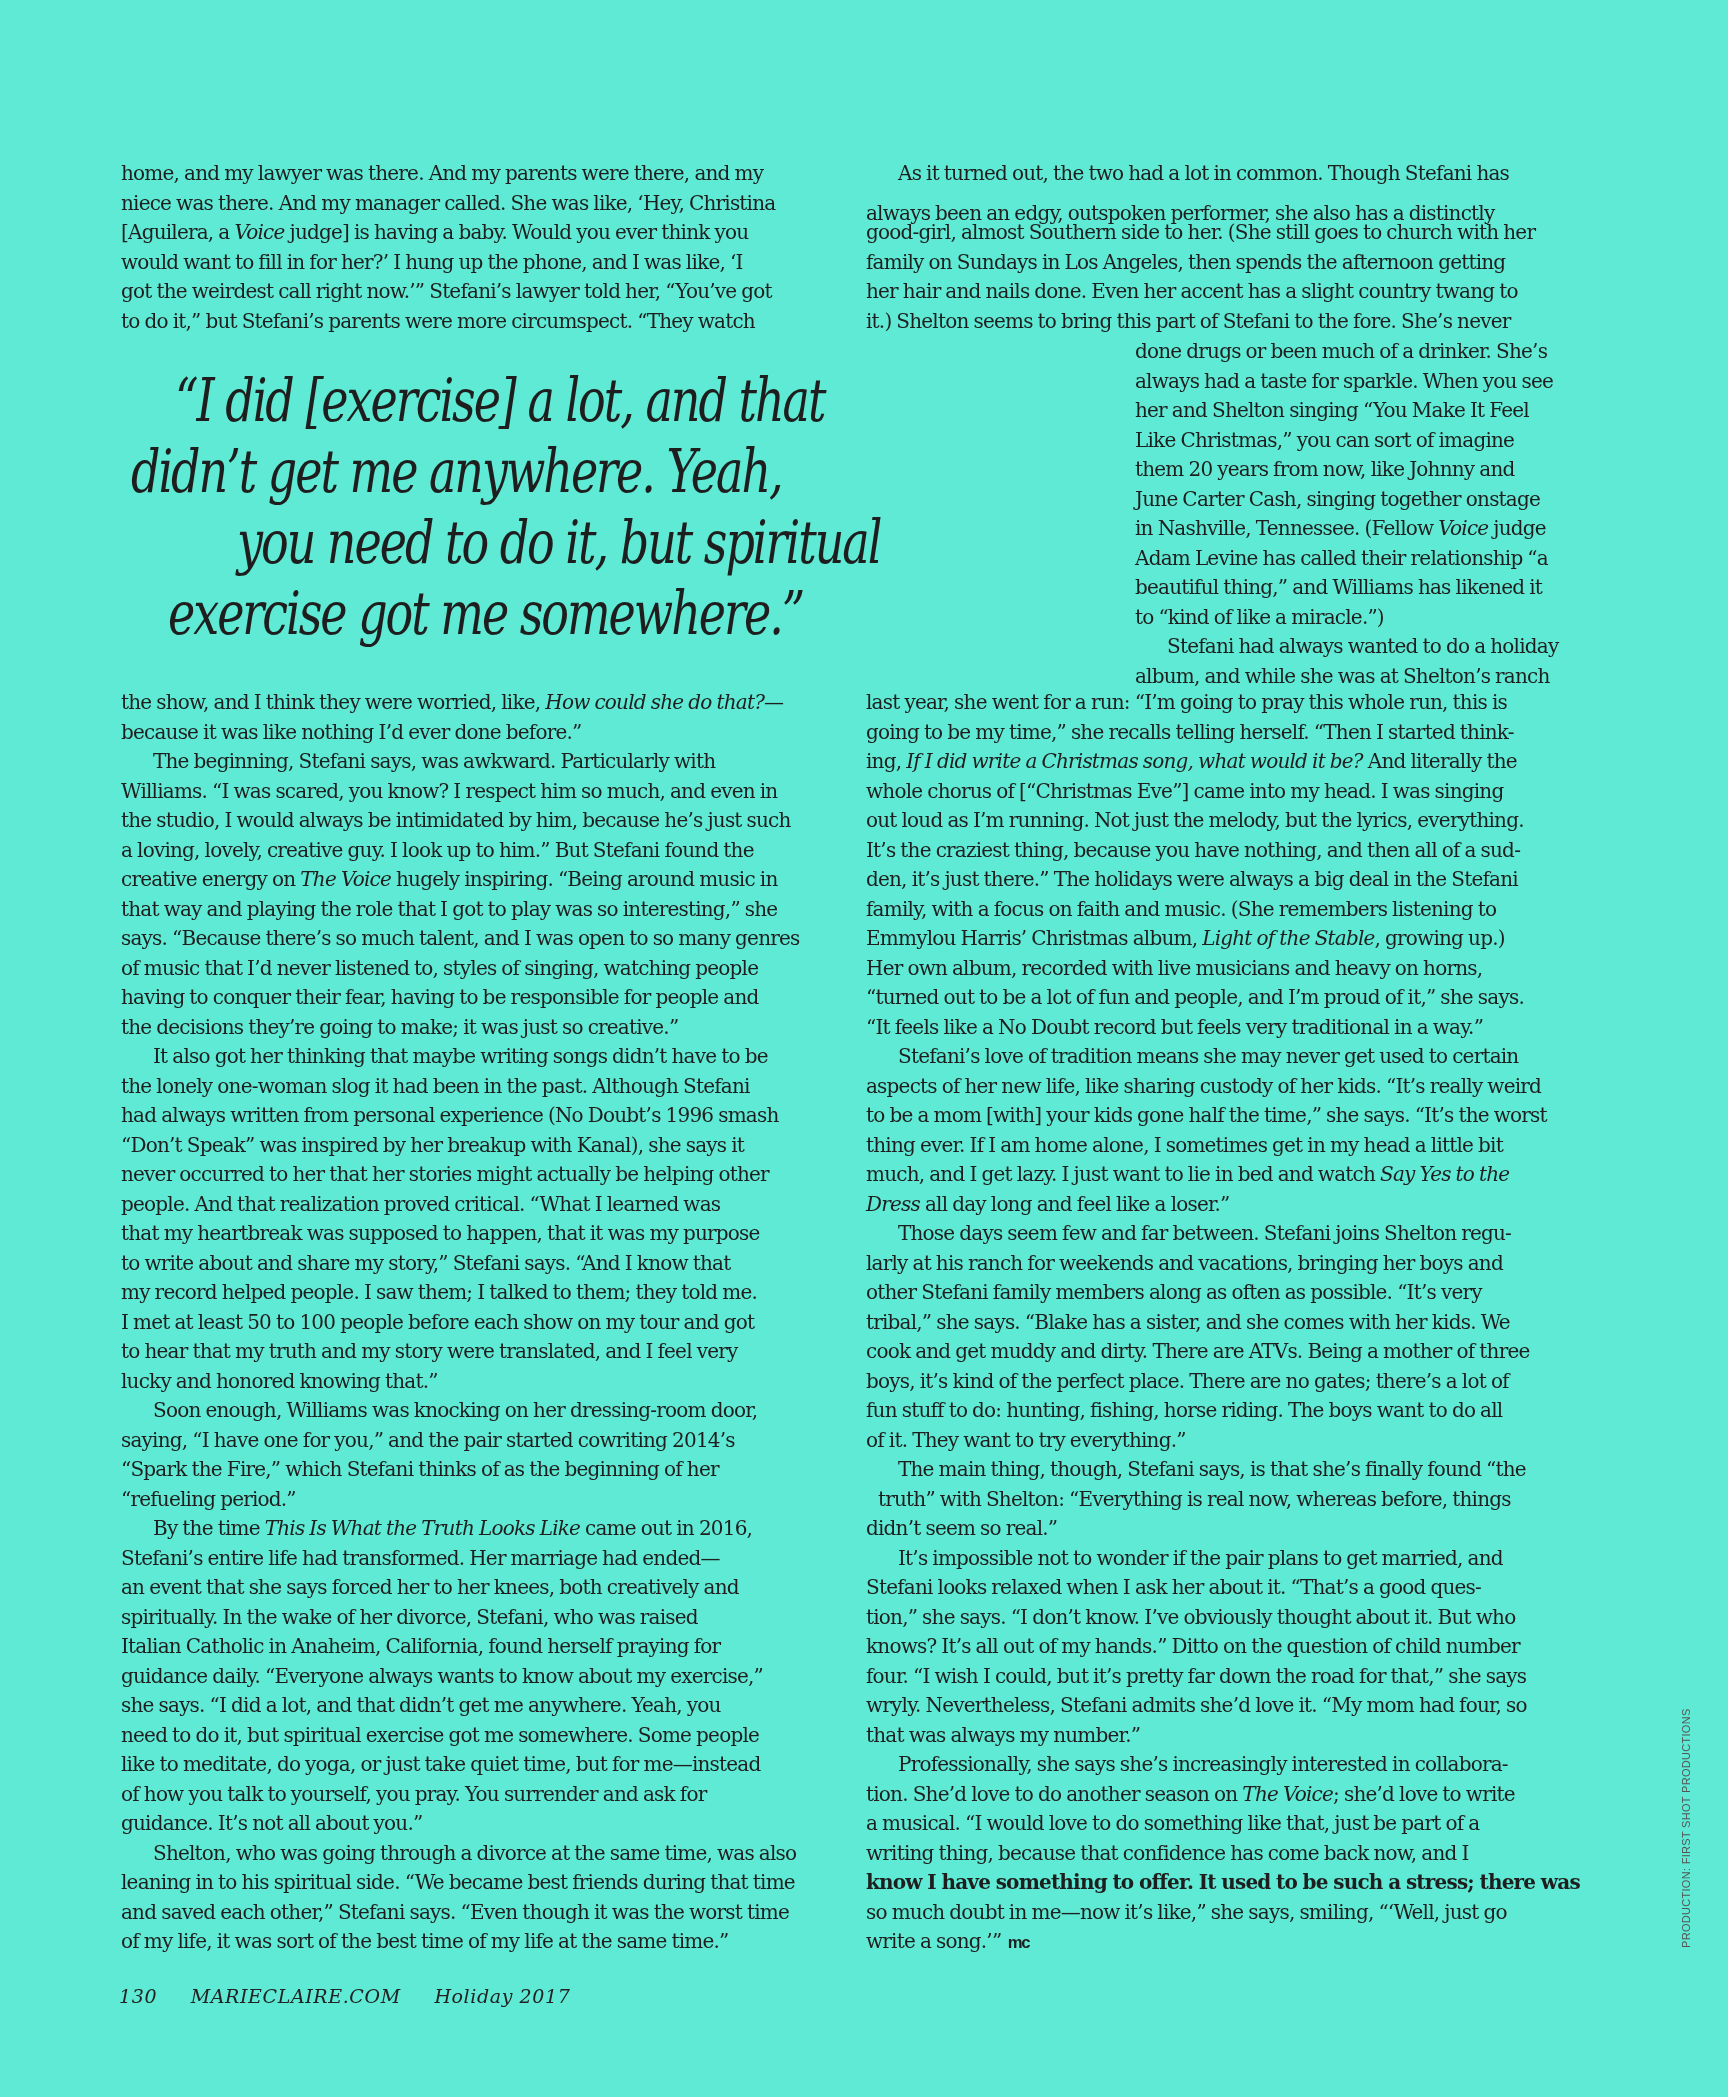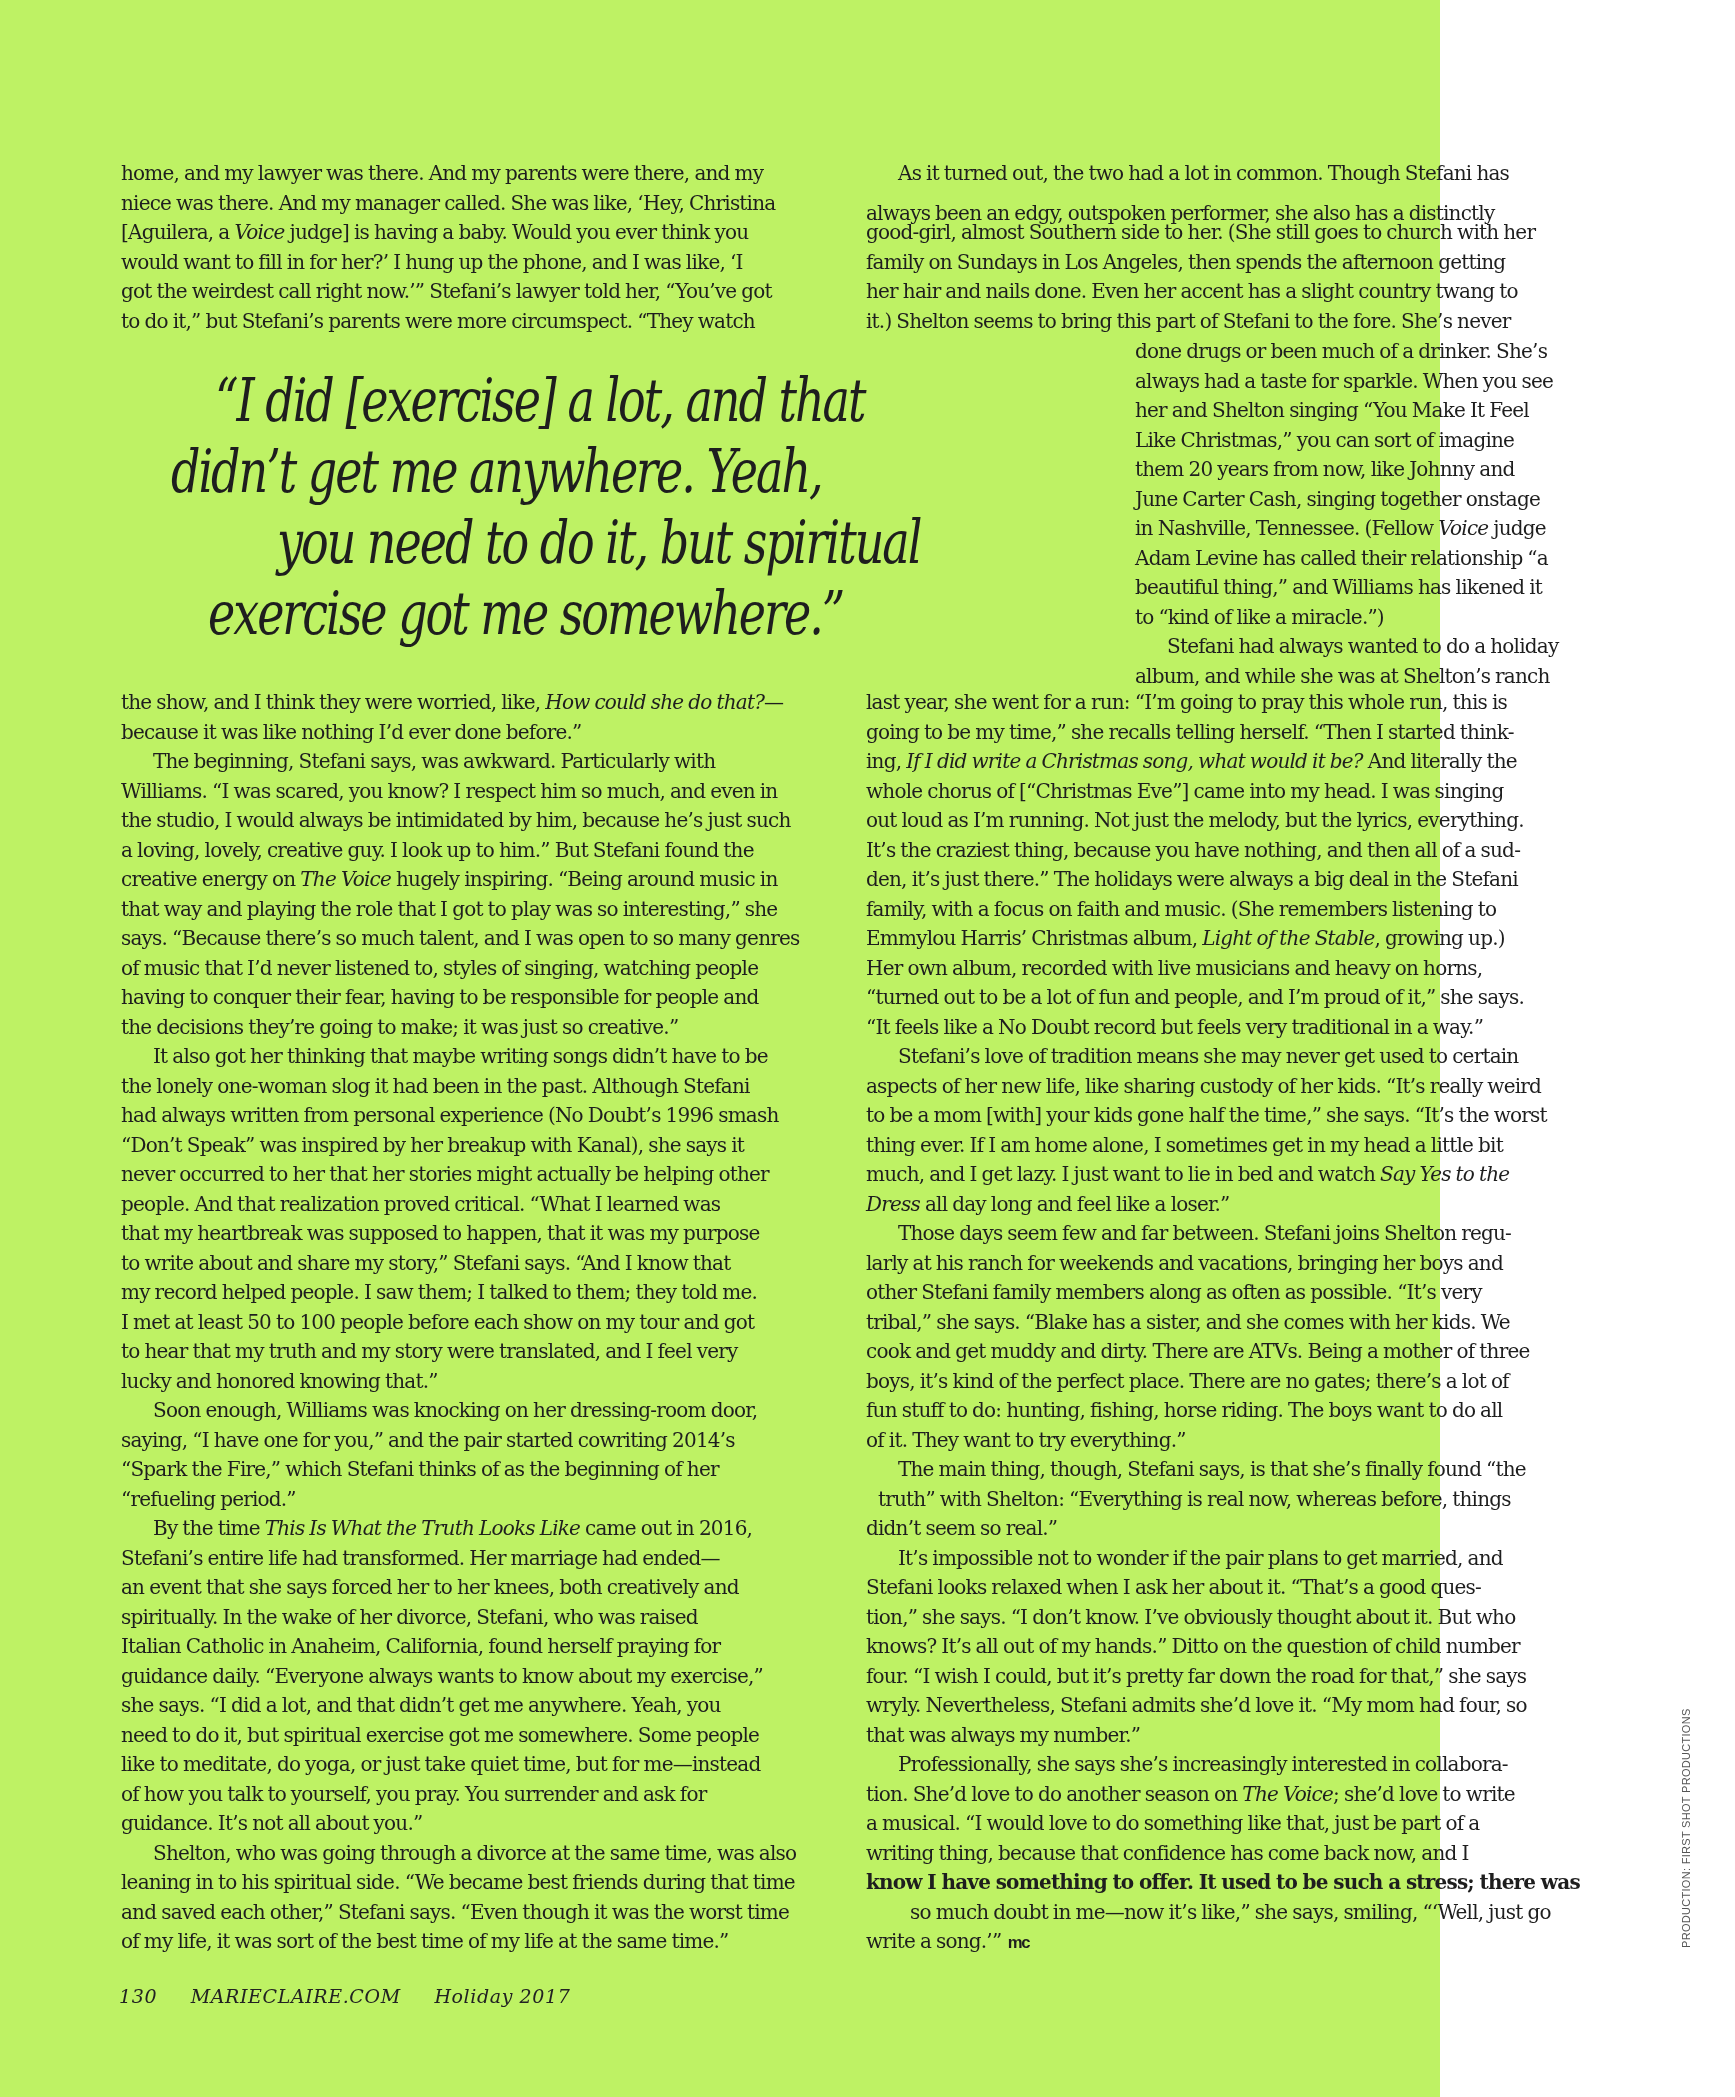--- a/index.html
+++ b/index.html
@@ -1,17 +1,17 @@
 <!DOCTYPE html>
 <html style="font-size:10.3px"><head>
 <meta charset="utf-8">
 <style>
   html, body { margin: 0; padding: 0; background: #ffffff; }
   body { width: 1736px; height: 2097px; position: relative; overflow: hidden; }
-  .page { position: absolute; left: 0; top: 0; width: 1400px; height: 2097px; background: #bef264; padding-left: 40px; }
+  .page { position: absolute; left: 0; top: 0; width: 1728px; height: 2097px; background: #5eead4; }
   .body-text {
     font-family: "DejaVu Serif", "Liberation Serif", serif;
     font-size: 20px;
     color: #1e1e1e;
     letter-spacing: -0.8px;
     word-spacing: -0.6px;
   }
   .col { position: absolute; }
   .line { position: absolute; white-space: nowrap; height: 30px; line-height: 30px; }
   .line em { font-style: italic; }
@@ -161,21 +161,21 @@
       <div class="line" style="top: 915px; left: 0px;">tion,” she says. “I don’t know. I’ve obviously thought about it. But who</div>
       <div class="line" style="top: 944px; left: 0px;">knows? It’s all out of my hands.” Ditto on the question of child number</div>
       <div class="line" style="top: 974px; left: 0px;">four. “I wish I could, but it’s pretty far down the road for that,” she says</div>
       <div class="line" style="top: 1003px; left: 0px;">wryly. Nevertheless, Stefani admits she’d love it. “My mom had four, so</div>
       <div class="line" style="top: 1033px; left: 0px;">that was always my number.”</div>
       <div class="line" style="top: 1062px; left: 32px;">Professionally, she says she’s increasingly interested in collabora-</div>
       <div class="line" style="top: 1092px; left: 0px;">tion. She’d love to do another season on <em>The Voice</em>; she’d love to write</div>
       <div class="line" style="top: 1121px; left: 0px;">a musical. “I would love to do something like that, just be part of a</div>
       <div class="line" style="top: 1151px; left: 0px;">writing thing, because that confidence has come back now, and I</div>
       <div class="line" style="top: 1180px; left: 0px; font-weight: bold;">know I have something to offer. It used to be such a stress; there was</div>
-      <div class="line" style="top: 1210px; left: 0px; margin-left: 44px;">so much doubt in me—now it’s like,” she says, smiling, “‘Well, just go</div>
+      <div class="line" style="top: 1210px; left: 0px;">so much doubt in me—now it’s like,” she says, smiling, “‘Well, just go</div>
       <div class="line" style="top: 1239px; left: 0px;">write a song.’”<span class="endmark">mc</span></div>
     </div>
 
   <div class="folio">
     <span>130</span>
     <span>MARIECLAIRE.COM</span>
     <span>Holiday 2017</span>
   </div>
 
   <div class="credit">PRODUCTION: FIRST SHOT PRODUCTIONS</div>

